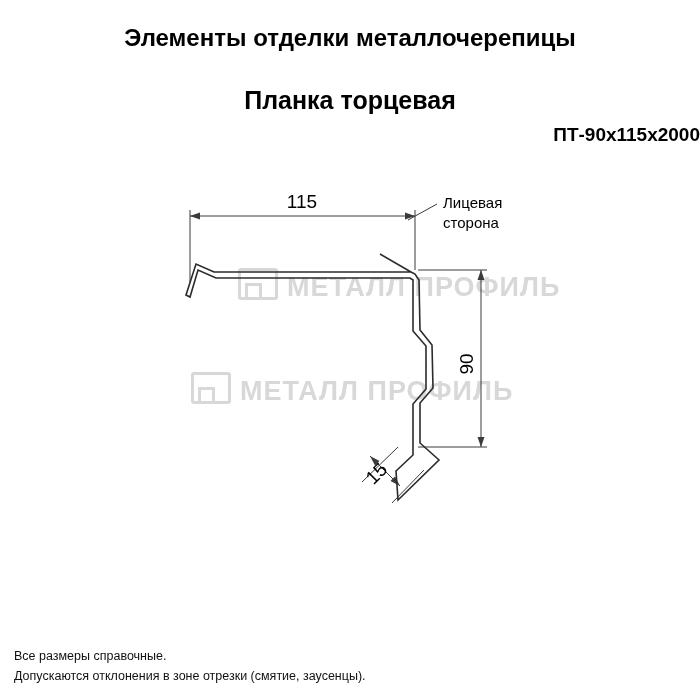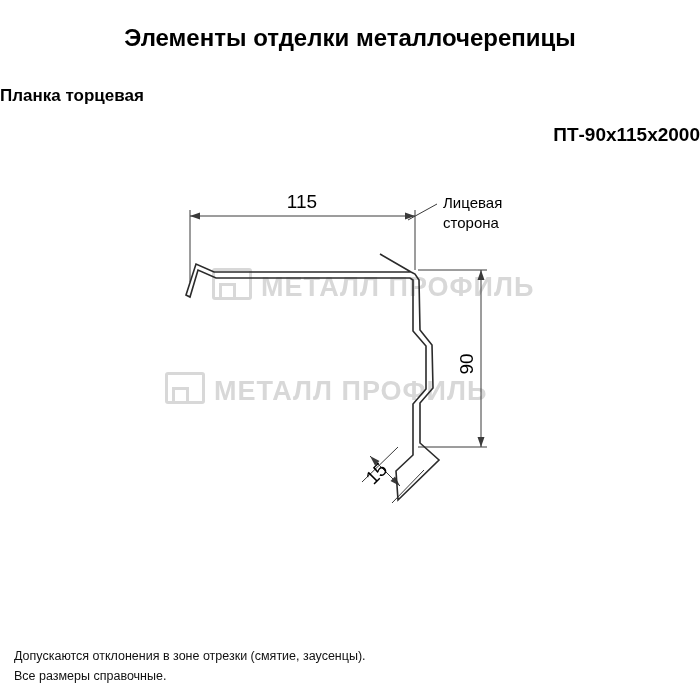--- a/index.html
+++ b/index.html
@@ -30,22 +30,22 @@
     font-size: 24px;
     font-weight: bold;
     letter-spacing: 0px;
     color: #000000;
   }
   .subtitle {
     position: absolute;
     top: 86px;
     left: 0;
     width: 700px;
-    text-align: left;
-    font-size: 17px;
+    text-align: center;
+    font-size: 25px;
     font-weight: bold;
     color: #000000;
   }
   .code {
     position: absolute;
     top: 124px;
     left: 0;
     width: 700px;
     text-align: right;
     font-size: 19px;
@@ -72,20 +72,21 @@
   }
   .wm {
     position: absolute;
     pointer-events: none;
     color: #d8d8d8;
     font-weight: bold;
     font-size: 27px;
     letter-spacing: 1px;
     white-space: nowrap;
     font-family: "Liberation Sans", sans-serif;
+    margin-left: 26px;
   }
   .wm .wmbox {
     display: inline-block;
     width: 34px;
     height: 26px;
     border: 3px solid #d8d8d8;
     border-radius: 3px;
     margin-right: 9px;
     vertical-align: -4px;
     position: relative;
@@ -159,17 +160,17 @@
       <text x="473" y="204" font-family="Liberation Sans, sans-serif" font-size="19" fill="#000" text-anchor="middle" transform="rotate(-90 473 204)">90</text>
 
       <text x="381" y="318" font-family="Liberation Sans, sans-serif" font-size="19" fill="#000" text-anchor="middle" transform="rotate(-45 381 318)">15</text>
 
       <text x="443" y="48" font-family="Liberation Sans, sans-serif" font-size="15" fill="#000">Лицевая</text>
       <text x="443" y="68" font-family="Liberation Sans, sans-serif" font-size="15" fill="#000">сторона</text>
     </svg>
   </div>
 
   <div class="footer">
+    <div>Все размеры справочные.</div>
     <div>Допускаются отклонения в зоне отрезки (смятие, заусенцы).</div>
-    <div>Все размеры справочные.</div>
   </div>
 
 </div>
 
 </body></html>

